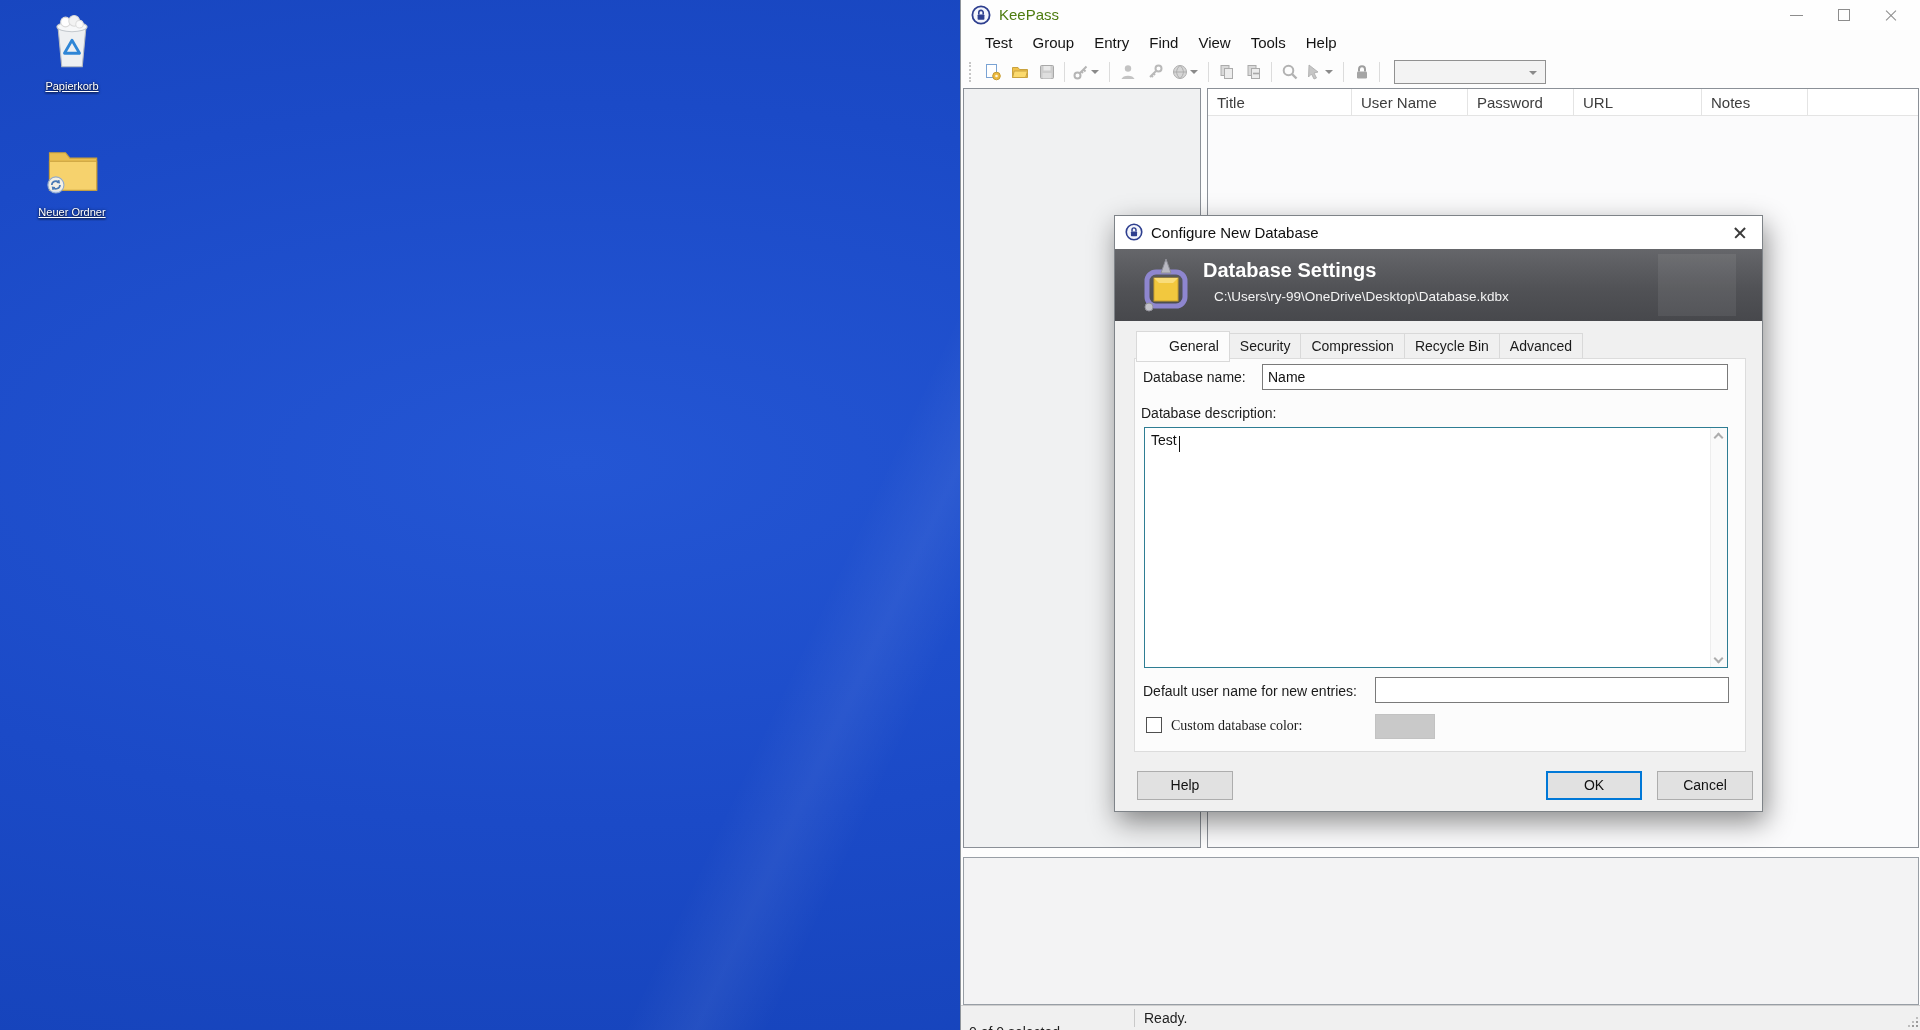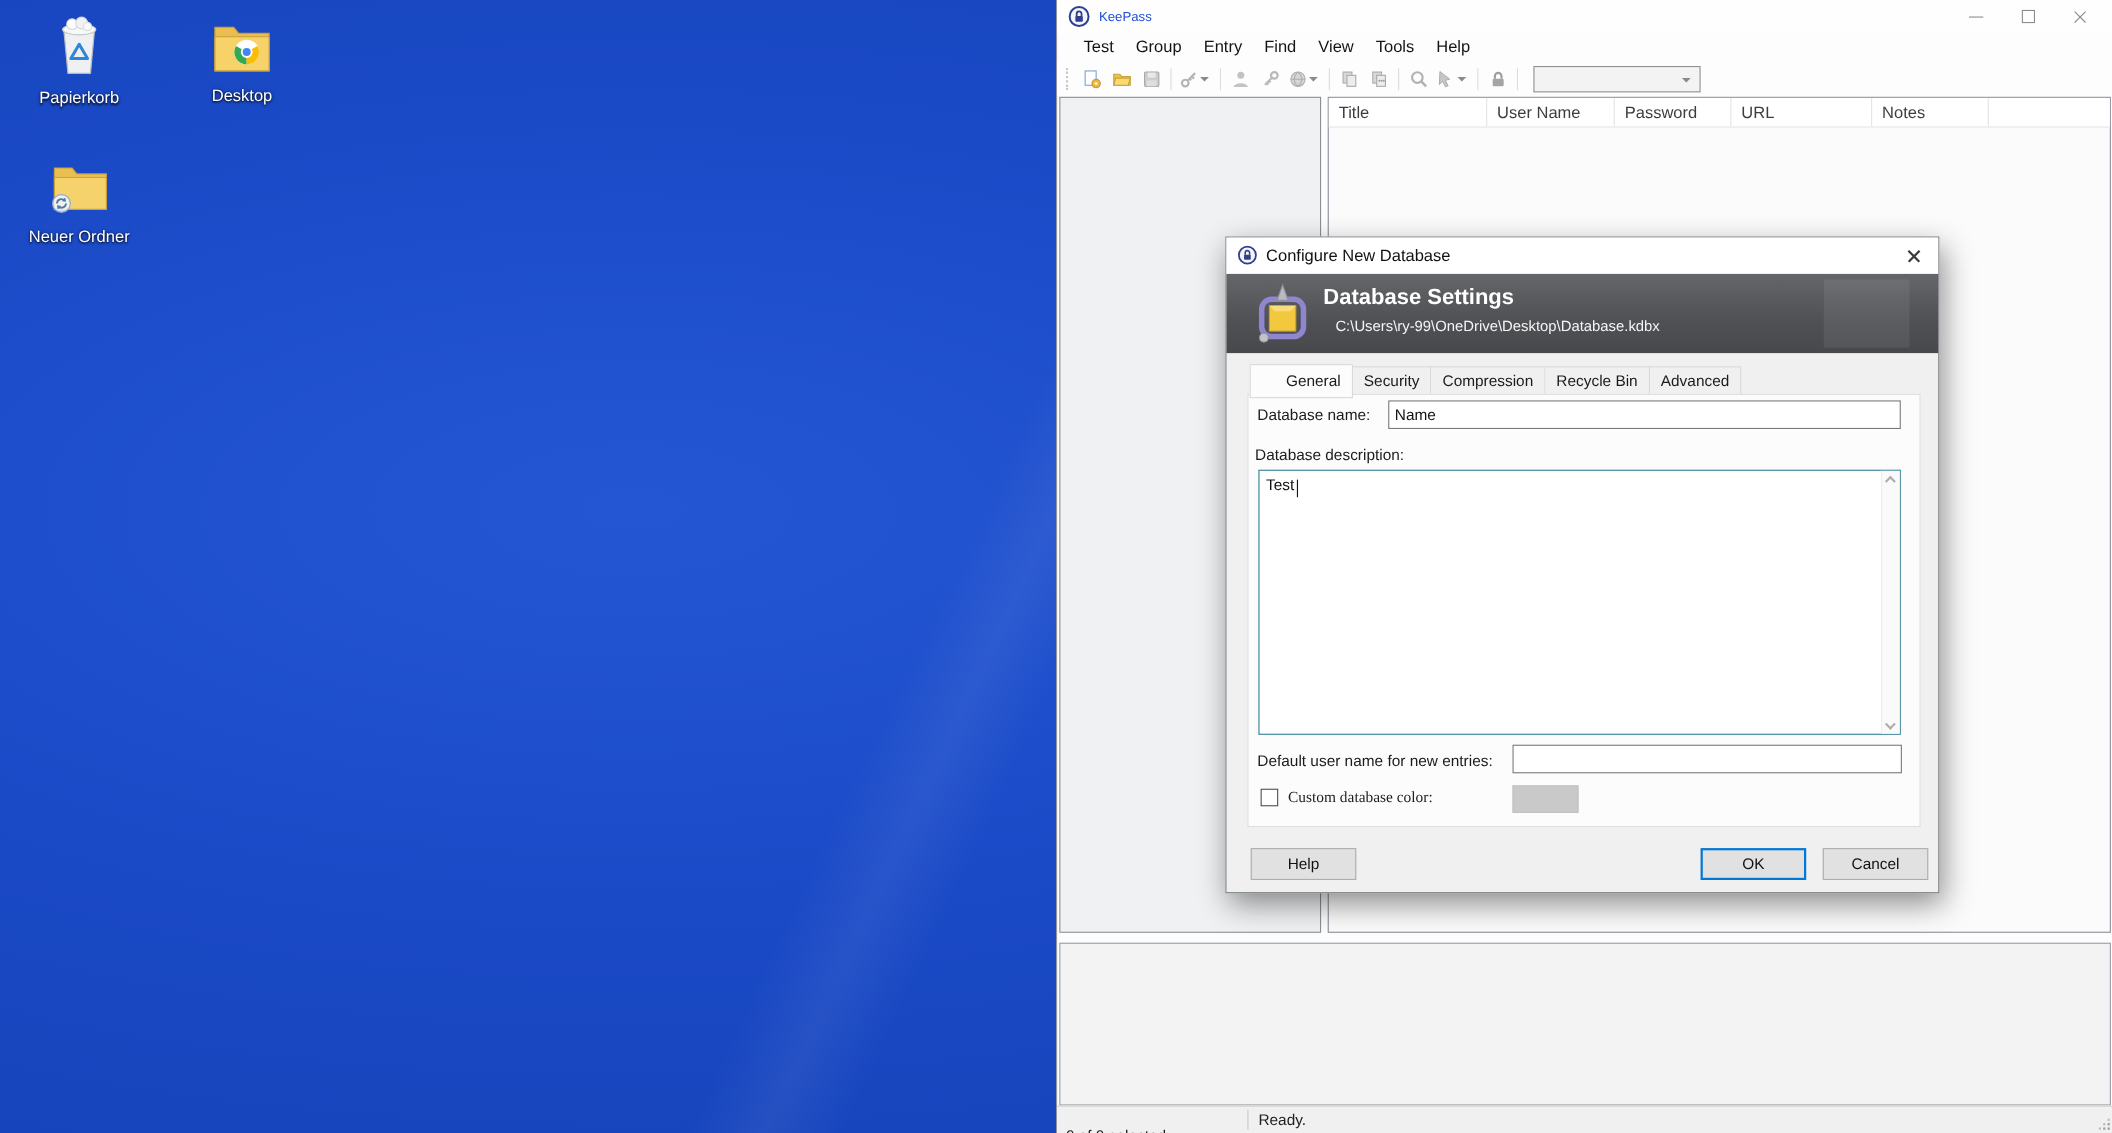--- a/index.html
+++ b/index.html
@@ -9,31 +9,31 @@
   .screen { position:relative; width:1920px; height:1030px; overflow:hidden;
     background:
       linear-gradient(115deg, rgba(255,255,255,0) 46%, rgba(255,255,255,.06) 49%, rgba(255,255,255,0) 52%),
       linear-gradient(115deg, rgba(255,255,255,0) 60%, rgba(255,255,255,.05) 64%, rgba(255,255,255,0) 67%),
       radial-gradient(ellipse at 30% 45%, #2456d4 0%, #1b4ac7 45%, #1340b4 100%);
   }
 
   
   .icon-tile { position:absolute; width:116px; text-align:center; cursor:default; }
   .icon-tile .glyph { display:inline-block; }
-  .icon-tile .lbl { margin-top:2px; color:#fff; font-size:15px; text-shadow:0 1px 2px rgba(0,0,0,.85), 0 0 3px rgba(0,0,0,.5); }
+  .icon-tile .lbl { margin-top:2px; color:#fff; font-size:11px; text-shadow:0 1px 2px rgba(0,0,0,.85), 0 0 3px rgba(0,0,0,.5);text-decoration:underline; }
   #tile-papierkorb { left:14px; top:12px; }
   #tile-desktop    { left:162px; top:12px; }
   #tile-neuer      { left:14px; top:142px; }
 
   
   .kp-window { position:absolute; left:960px; top:0; width:960px; height:1030px;
     background:#fdfdfd; border-left:1px solid #8f959b; }
   .kp-titlebar { position:absolute; left:0; top:0; width:100%; height:30px; background:#fefefe; }
   .kp-titlebar .app-ic { position:absolute; left:10px; top:5px; }
-  .kp-titlebar .t { position:absolute; left:38px; top:0; line-height:30px; font-size:12px; color:#1d4ed8; }
+  .kp-titlebar .t { position:absolute; left:38px; top:0; line-height:30px; font-size:15px; color:#4d7c0f; }
   .win-controls { position:absolute; right:6px; top:0; height:30px; display:flex; }
   .wc { width:47px; height:30px; position:relative; }
   .wc .bar { position:absolute; left:17px; top:15px; width:13px; height:1px; background:#8d8d8d; }
   .wc .box { position:absolute; left:18px; top:9px; width:12px; height:12px; border:1px solid #8d8d8d; }
   .wc .x1,.wc .x2 { position:absolute; left:17px; top:15px; width:14px; height:1px; background:#8d8d8d; }
   .wc .x1 { transform:rotate(45deg);} .wc .x2 { transform:rotate(-45deg);}
 
   .kp-menubar { position:absolute; left:14px; top:30px; height:26px; display:flex; }
   .menu-item { padding:0 10px; line-height:26px; font-size:15px; color:#141414; }
 
@@ -125,34 +125,20 @@
         <ellipse cx="26" cy="13" rx="14" ry="4.5" fill="#f7f8f9" stroke="#c3c8cd"></ellipse>
         <circle cx="20" cy="8.5" r="4.5" fill="#ffffff" stroke="#d9d9d9"></circle>
         <circle cx="28" cy="7.5" r="5" fill="#f2f2f2" stroke="#d9d9d9"></circle>
         <circle cx="33" cy="10.5" r="3.5" fill="#fafafa" stroke="#dddddd"></circle>
         <path d="M26 25.5l7 12h-14z" fill="none" stroke="#2f86d6" stroke-width="2.6" stroke-linejoin="round"></path>
       </svg>
     </span>
     <div class="lbl">Papierkorb</div>
   </div>
 
-  <div class="icon-tile" id="tile-desktop">
-    <span class="glyph">
-      <svg width="56" height="60" viewBox="0 0 52 56">
-        <path d="M3 12 h16 l4 5 h26 v32 h-46z" fill="#e9bd4e" stroke="#c79f3c"></path>
-        <path d="M3 20 h46 v29 h-46z" fill="#f7d269" stroke="#c79f3c"></path>
-        <circle cx="30" cy="33" r="10.5" fill="#ffffff"></circle>
-        <path d="M30 33 L20.9 27.8 A10.5 10.5 0 0 0 39.1 27.8 Z" fill="#ea4335" transform="rotate(180 30 33)"></path>
-        <path d="M30 33 L30 43.5 A10.5 10.5 0 0 1 20.9 27.8 Z" fill="#34a853"></path>
-        <path d="M30 33 L39.1 27.8 A10.5 10.5 0 0 1 30 43.5 Z" fill="#fbbc05"></path>
-        <circle cx="30" cy="33" r="4.2" fill="#4285f4" stroke="#ffffff" stroke-width="1.6"></circle>
-      </svg>
-    </span>
-    <div class="lbl">Desktop</div>
-  </div>
 
   <div class="icon-tile" id="tile-neuer">
     <span class="glyph">
       <svg width="56" height="58" viewBox="0 0 52 54">
         <path d="M5 10 h15 l4 5 h25 v30 h-44z" fill="#eabf52" stroke="#c79f3c"></path>
         <path d="M5 18 h44 v27 h-44z" fill="#f6d26d" stroke="#c79f3c"></path>
         <circle cx="11" cy="40" r="7.5" fill="#f2f6fb" fill-opacity="0.85" stroke="#8fa9cc"></circle>
         <path d="M7.2 40a3.8 3.8 0 0 1 6.4-2.6 M14.8 40a3.8 3.8 0 0 1-6.4 2.6" fill="none" stroke="#4a7ab5" stroke-width="1.6"></path>
         <path d="M13.6 35.5l0.4 2.2-2.2-0.3 M8.4 44.5l-0.4-2.2 2.2 0.3" fill="none" stroke="#4a7ab5" stroke-width="1.4"></path>
       </svg>

